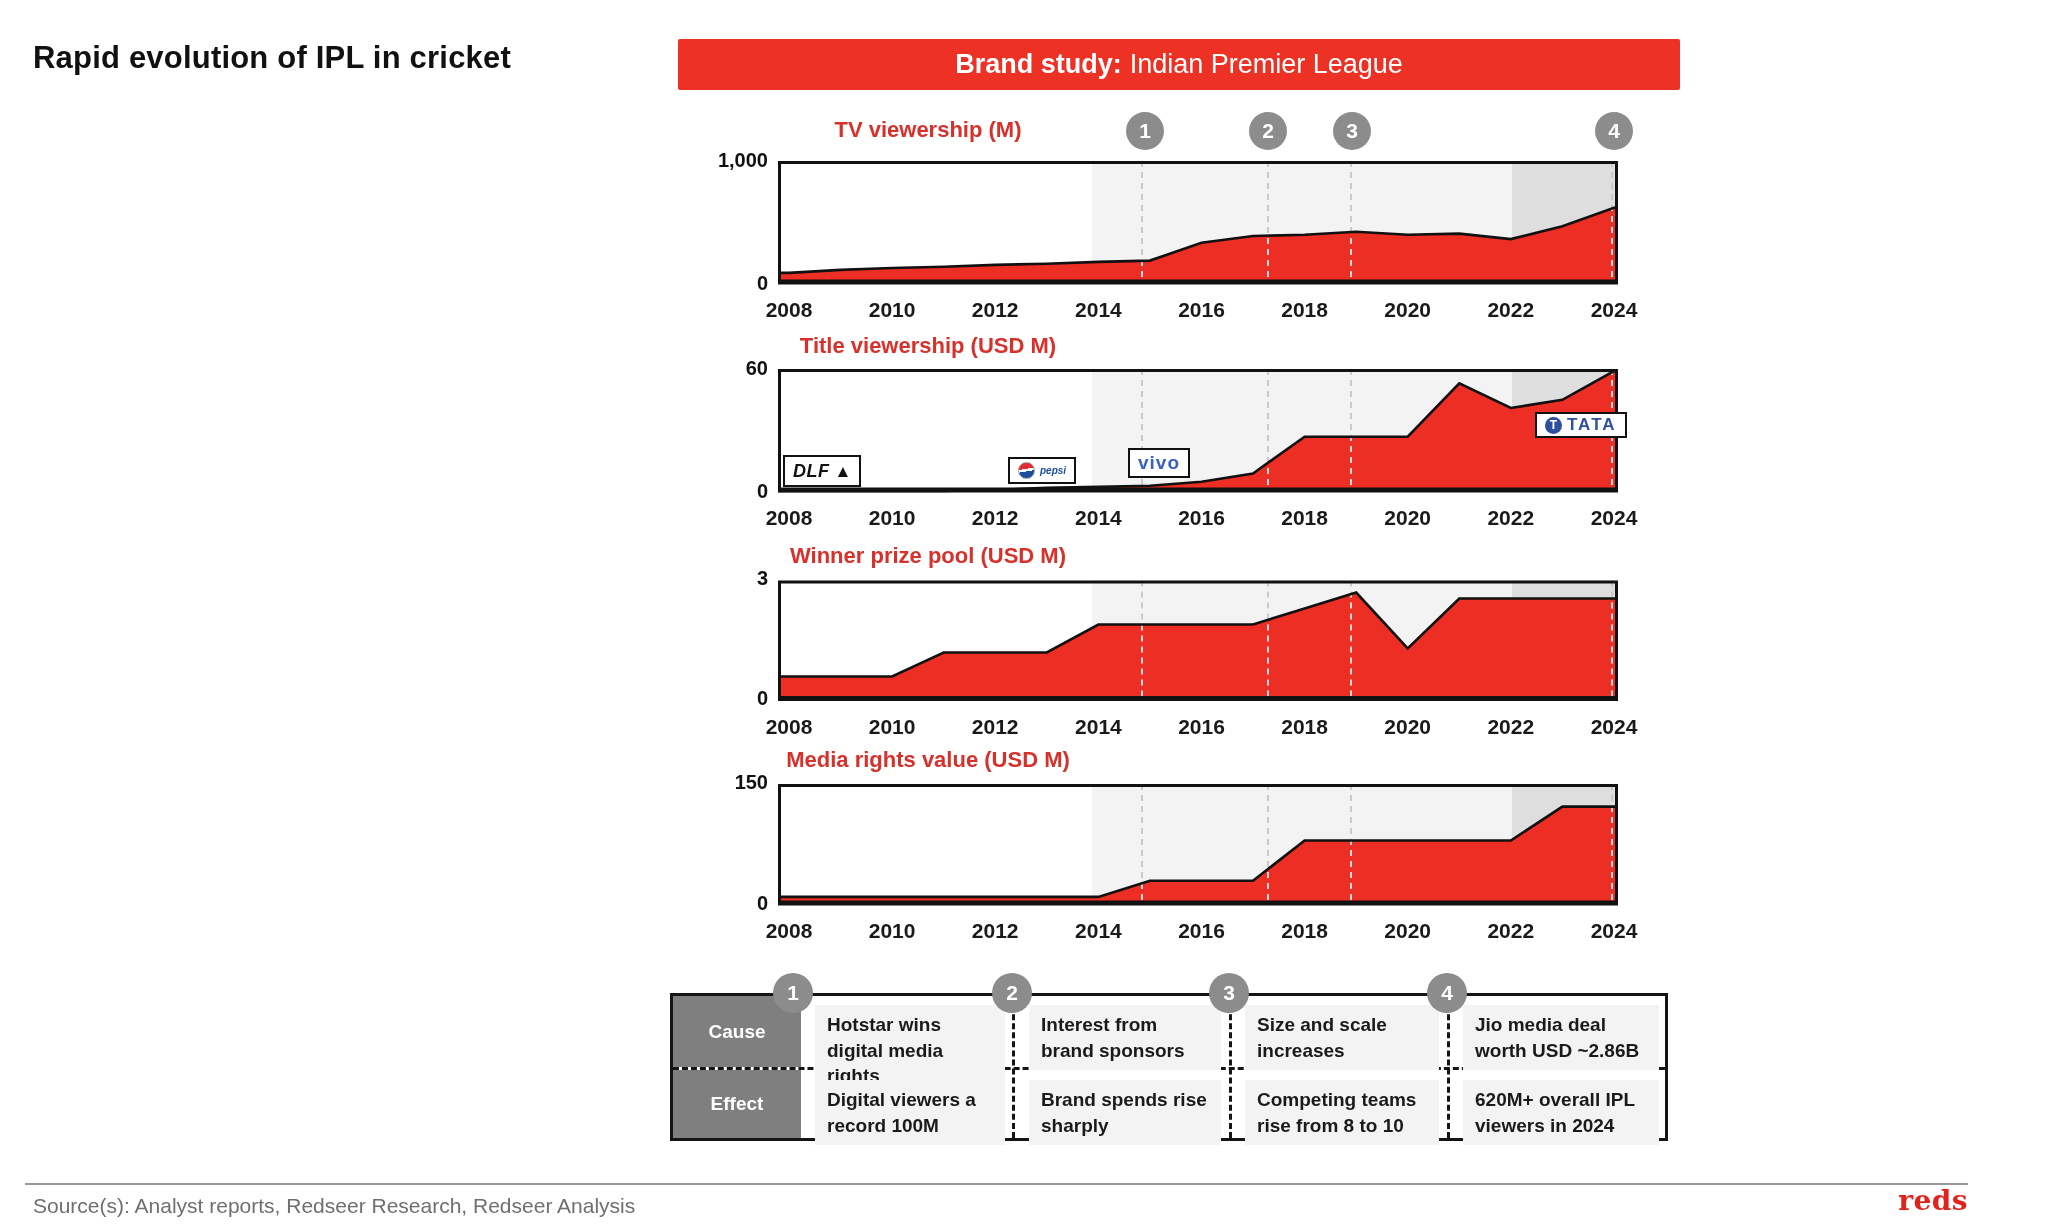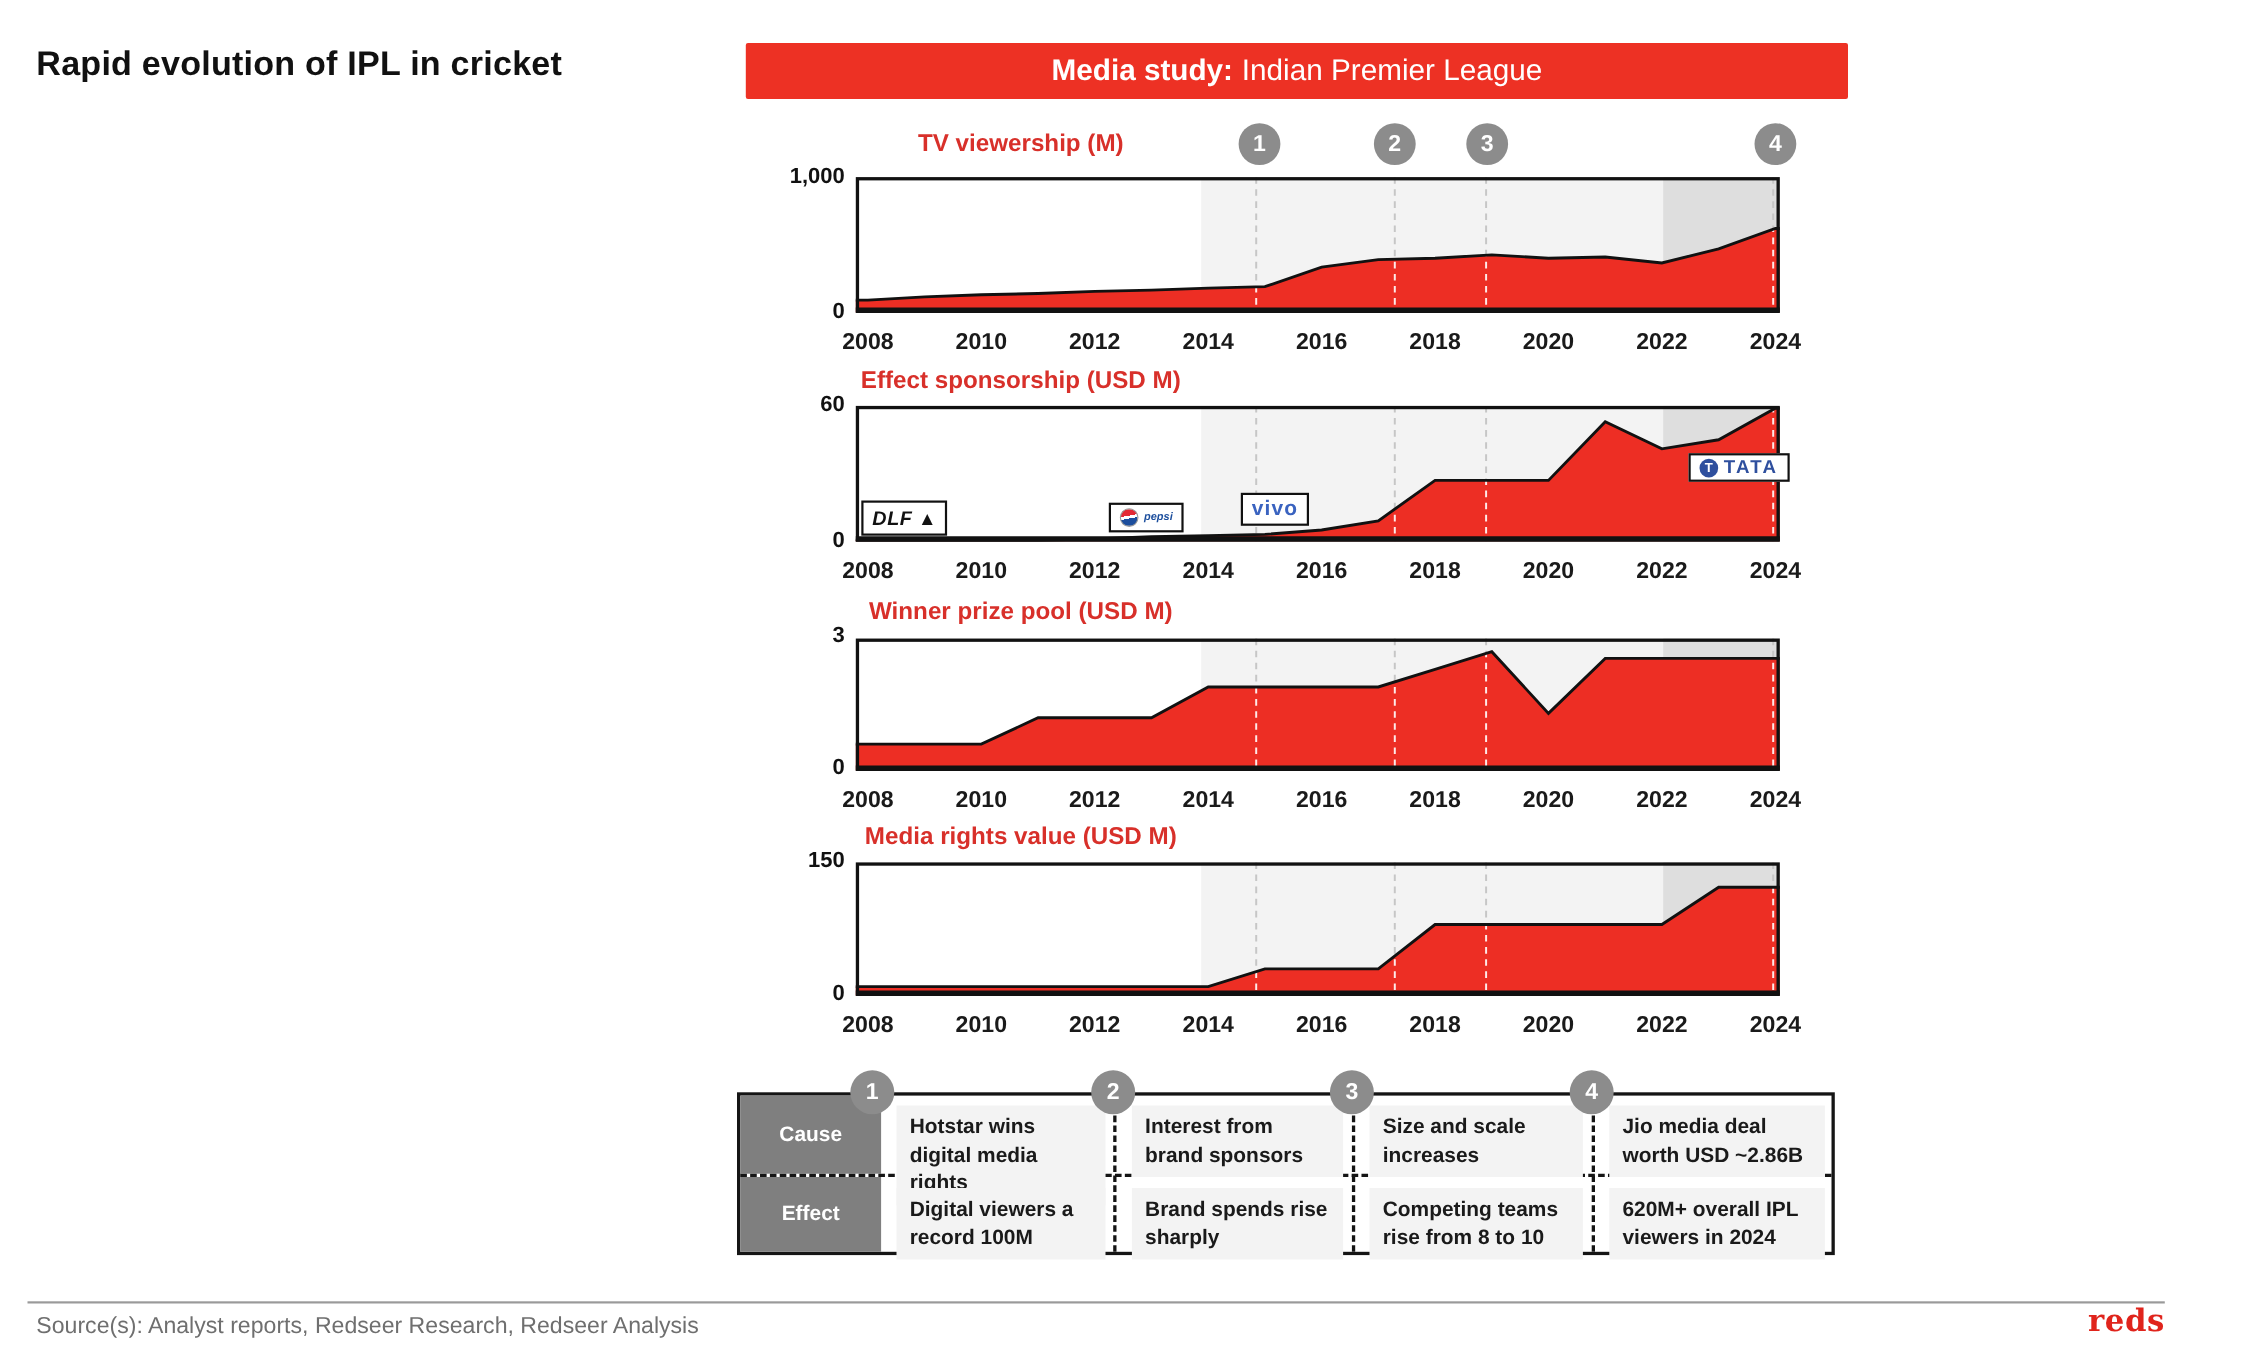--- a/index.html
+++ b/index.html
@@ -40,21 +40,21 @@
   svg text{font-family:"Liberation Sans",sans-serif;}
 </style>
 </head>
 <body>
 
 <div id="canvas">
 
   <div class="abs page-title">Rapid evolution of IPL in cricket</div>
 
   <div class="abs banner" id="banner" style="background: rgb(237, 49, 36);">
-    <b>Media study:</b>
+    <b>Brand study:</b>
     <span>Indian Premier League</span>
   </div>
 
   <div class="abs num-circle mcirc" style="left: 1126px; top: 112px; background: rgb(140, 140, 140);">
       <span>1</span>
     </div>
   <div class="abs num-circle mcirc" style="left: 1249px; top: 112px; background: rgb(140, 140, 140);">
       <span>2</span>
     </div>
   <div class="abs num-circle mcirc" style="left: 1333px; top: 112px; background: rgb(140, 140, 140);">
@@ -94,21 +94,21 @@
       <text x="114.1" y="156" text-anchor="middle" font-size="21" font-weight="600" fill="#1a1a1a">2010</text>
       <text x="217.2" y="156" text-anchor="middle" font-size="21" font-weight="600" fill="#1a1a1a">2012</text>
       <text x="320.4" y="156" text-anchor="middle" font-size="21" font-weight="600" fill="#1a1a1a">2014</text>
       <text x="423.5" y="156" text-anchor="middle" font-size="21" font-weight="600" fill="#1a1a1a">2016</text>
       <text x="526.6" y="156" text-anchor="middle" font-size="21" font-weight="600" fill="#1a1a1a">2018</text>
       <text x="629.7" y="156" text-anchor="middle" font-size="21" font-weight="600" fill="#1a1a1a">2020</text>
       <text x="732.8" y="156" text-anchor="middle" font-size="21" font-weight="600" fill="#1a1a1a">2022</text>
       <text x="836.0" y="156" text-anchor="middle" font-size="21" font-weight="600" fill="#1a1a1a">2024</text>
     </svg>
 
-  <div class="abs chart-title" style="left: 778px; top: 333px; color: rgb(216, 48, 42);">Effect sponsorship (USD M)</div>
+  <div class="abs chart-title" style="left: 778px; top: 333px; color: rgb(216, 48, 42);">Title viewership (USD M)</div>
   <div class="abs ylab" style="top:357px;">60</div>
   <div class="abs ylab" style="top:480px;">0</div>
   <svg class="abs" style="left:778px;top:369px;overflow:visible;" width="840" height="166" viewBox="0 0 840 166">
       <rect x="0" y="0" width="840" height="123" fill="#fff"></rect>
       <rect x="314" y="0" width="526" height="123" fill="#F3F3F3"></rect>
       <rect x="734" y="0" width="106" height="123" fill="#DEDEDE"></rect>
       <line x1="364" y1="0" x2="364" y2="123" stroke="#c6c6c6" stroke-width="1.8" stroke-dasharray="6 5"></line>
       <line x1="490" y1="0" x2="490" y2="123" stroke="#c6c6c6" stroke-width="1.8" stroke-dasharray="6 5"></line>
       <line x1="573" y1="0" x2="573" y2="123" stroke="#c6c6c6" stroke-width="1.8" stroke-dasharray="6 5"></line>
       <line x1="834" y1="0" x2="834" y2="123" stroke="#c6c6c6" stroke-width="1.8" stroke-dasharray="6 5"></line>

